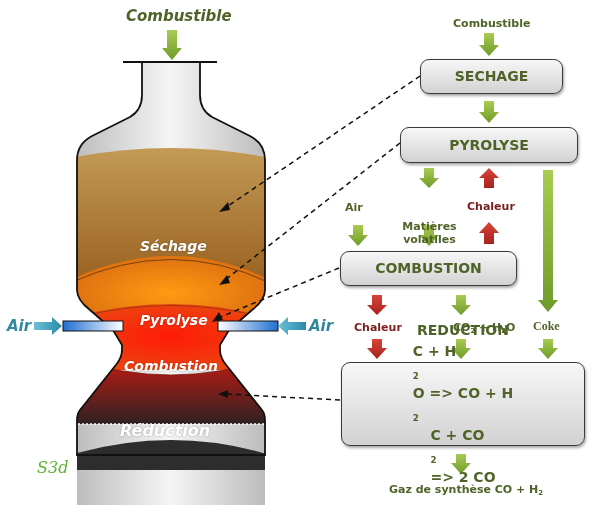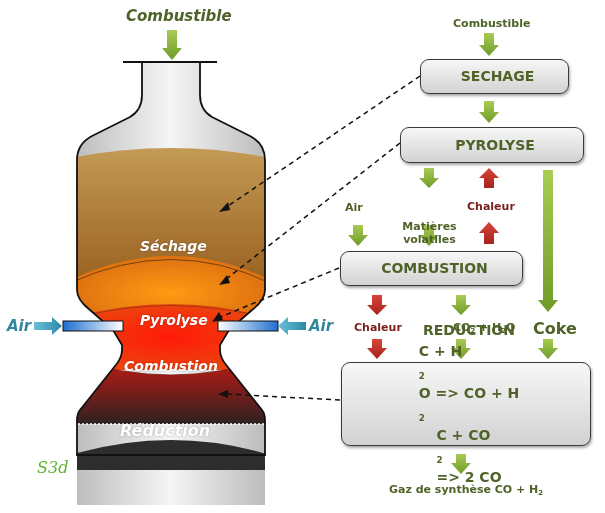--- a/index.html
+++ b/index.html
@@ -7,21 +7,21 @@
   #canvas { position:absolute; left:0; top:0; width:605px; height:513px; }
   .lbl { position:absolute; font-family:"DejaVu Sans", sans-serif; font-weight:bold; white-space:nowrap; }
   .it { font-style:italic; }
   .gtxt { color:#4f6228; }
   .rtxt { color:#7a1f1f; }
   .wtxt { color:#ffffff; text-shadow:0 0 2px rgba(0,0,0,0.35);margin-top:37px; }
   .btxt { color:#31859c; }
   .box { position:absolute; border:1.3px solid #3a3a3a; border-radius:9px;
          background:linear-gradient(#f7f7f7, #d2d2d2); box-shadow:1px 2px 3px rgba(0,0,0,0.35);
          display:flex; flex-direction:column; align-items:center; justify-content:center;
-         color:#4f6228; font-weight:bold; font-family:"DejaVu Sans", sans-serif;padding-left:6px; }
+         color:#4f6228; font-weight:bold; font-family:"DejaVu Sans", sans-serif; }
   .box span { display:block; line-height:21px; }
   sub { font-size:0.62em; vertical-align:-0.25em; line-height:0; }
 </style>
 </head>
 <body>
 
 <svg id="canvas" viewBox="0 0 605 513" xmlns="http://www.w3.org/2000/svg">
   <defs>
     <linearGradient id="gArrow" x1="0" y1="0" x2="0" y2="1">
       <stop offset="0" stop-color="#a9cc52"></stop>
@@ -154,21 +154,21 @@
   <div>volatiles</div>
 </div>
 <div class="lbl rtxt" style="left:467px;top:200px;font-size:11px;">Chaleur</div>
 
 <div class="box" style="left:340px;top:251px;width:175px;height:33px;font-size:14px;">
   <span>COMBUSTION</span>
 </div>
 
 <div class="lbl rtxt" style="left:354px;top:321px;font-size:11px;">Chaleur</div>
 <div class="lbl gtxt" style="left:453px;top:321px;font-size:11px;"><span>CO</span><sub>2</sub><span> + H</span><sub>2</sub><span>O</span></div>
-<div class="lbl gtxt" style="left:533px;top:319px;font-size:16px;">Coke</div>
+<div class="lbl gtxt" style="left:533px;top:319px;font-size:12px;font-family:Liberation Serif, serif;">Coke</div>
 
 <div class="box" style="left:341px;top:362px;width:242px;height:82px;font-size:14px;">
   <span>REDUCTION</span>
   <span><span>C + H</span><sub>2</sub><span>O =&gt; CO + H</span><sub>2</sub></span>
   <span><span>C + CO</span><sub>2</sub><span> =&gt; 2 CO</span></span>
 </div>
 
 <div class="lbl gtxt" style="left:389px;top:483px;font-size:11px;"><span>Gaz de synthèse CO + H</span><sub>2</sub></div>
 
 </body></html>

